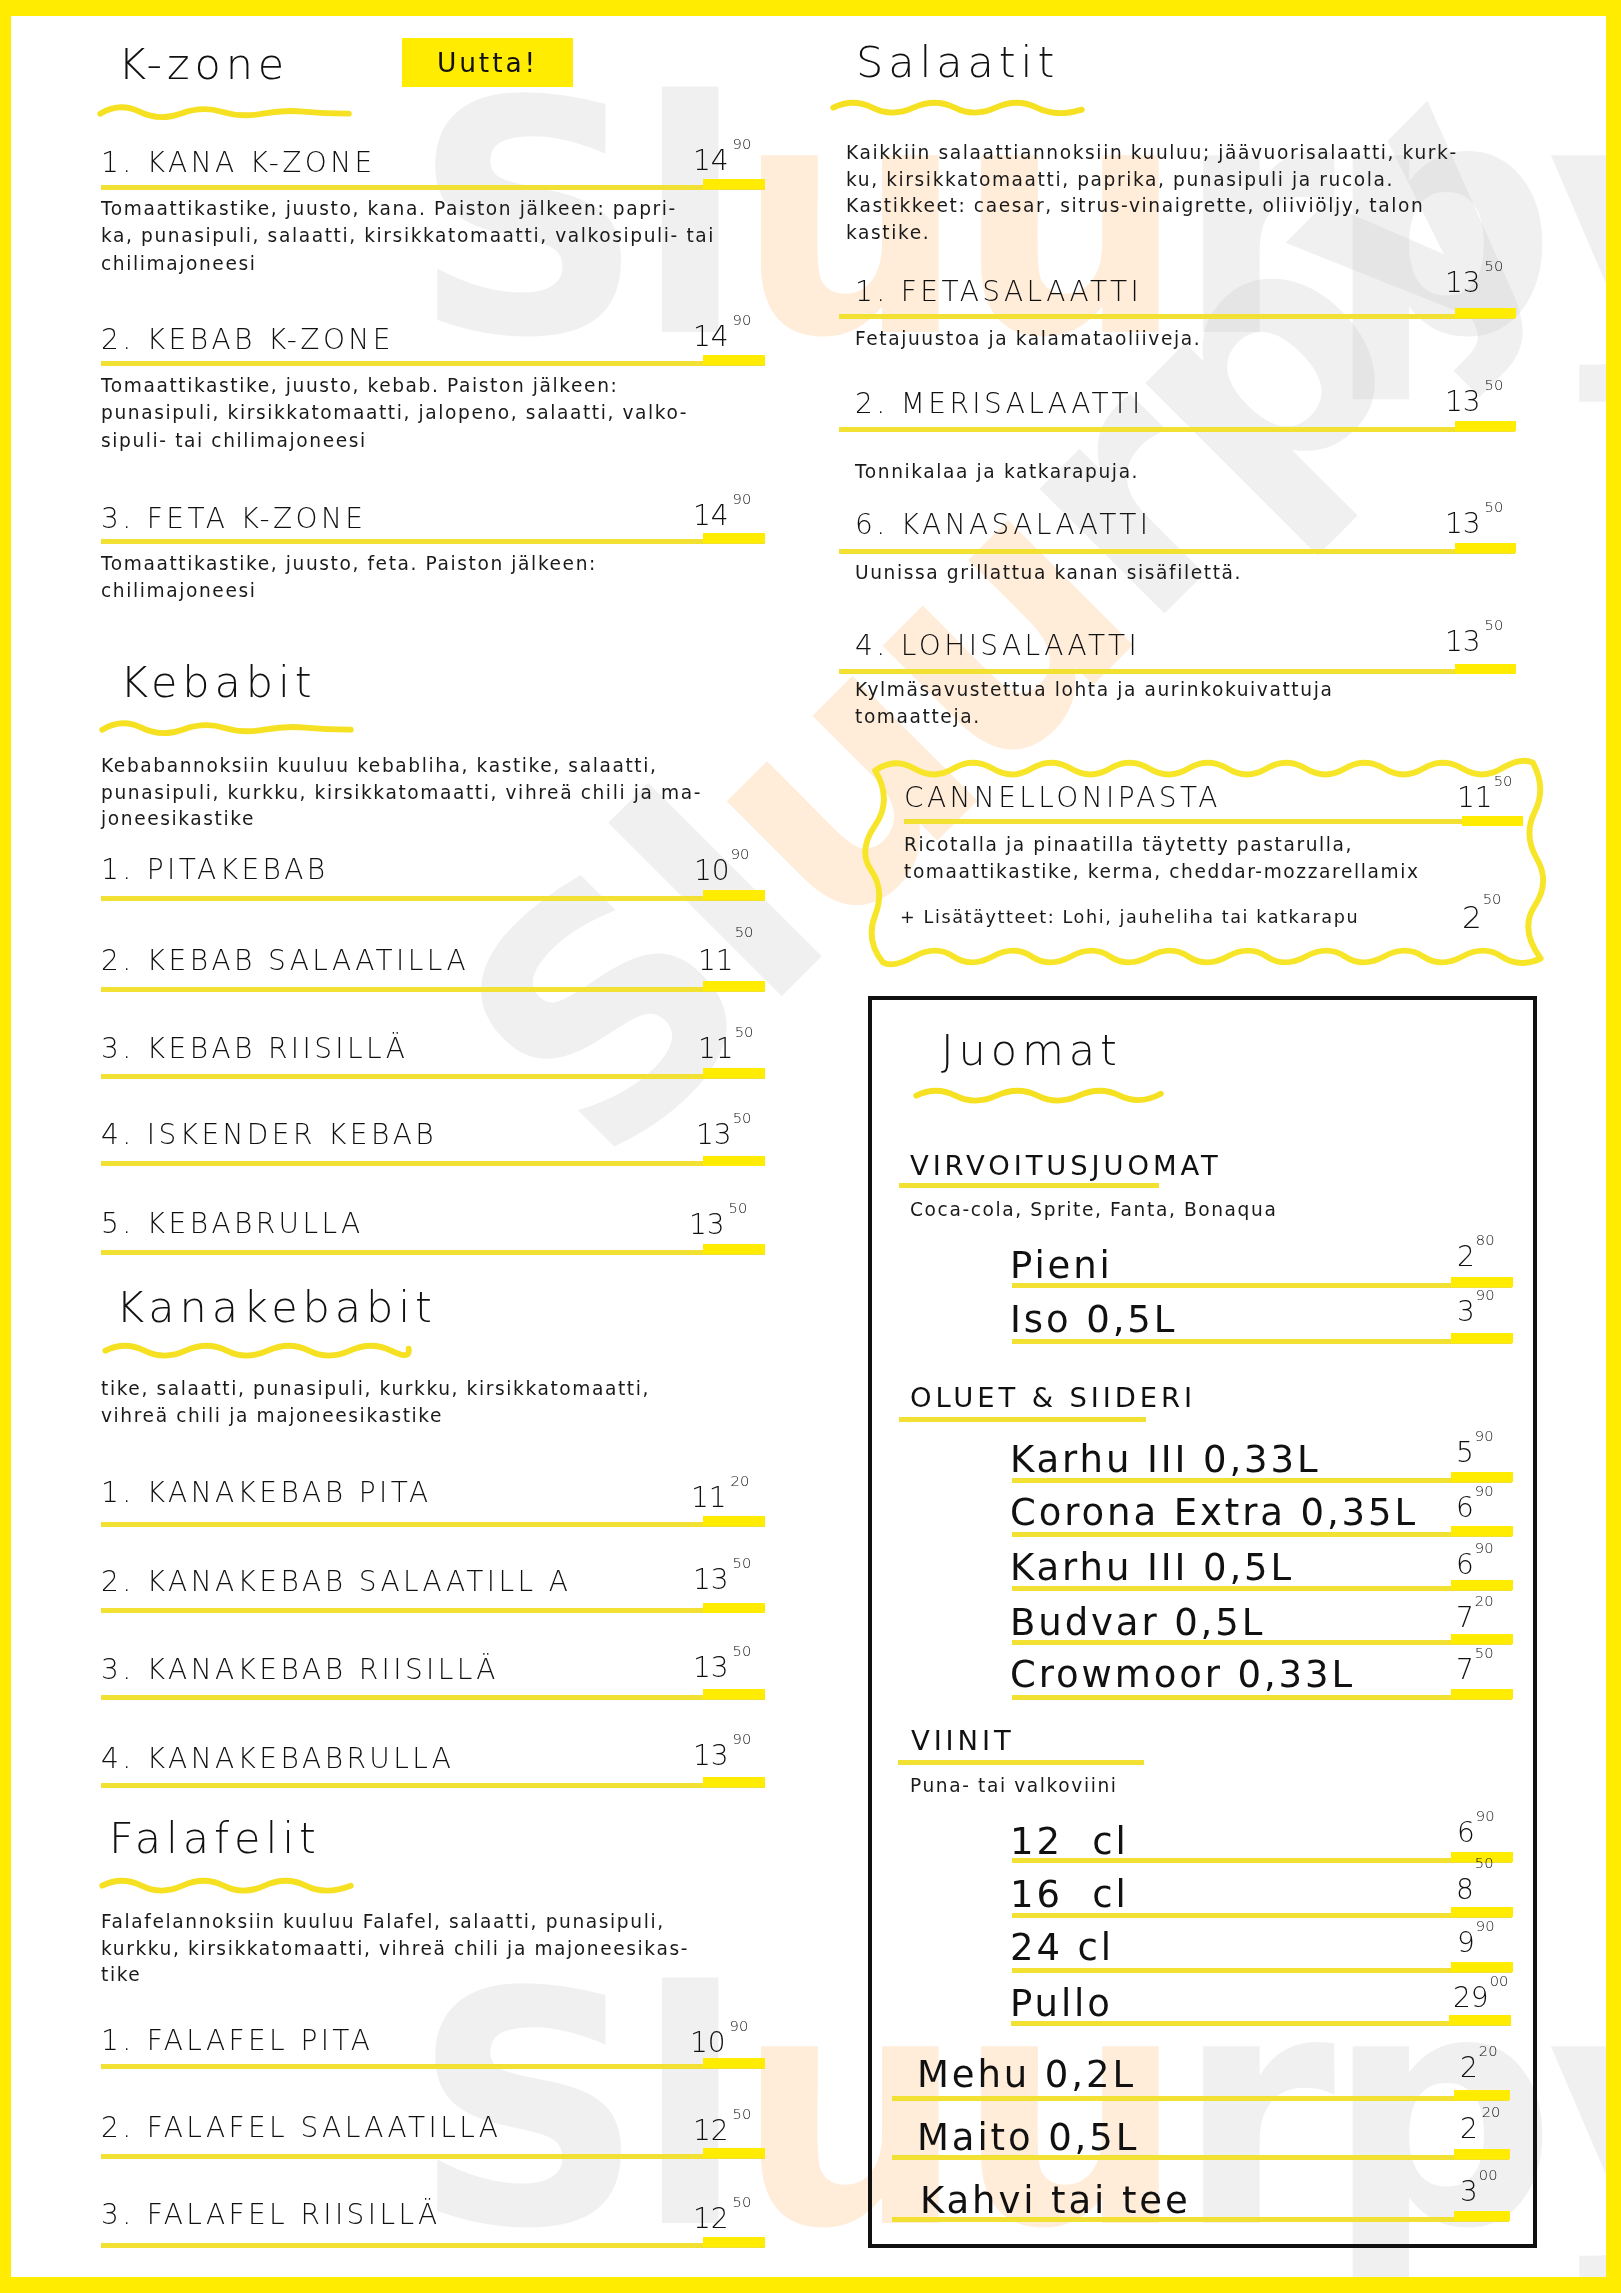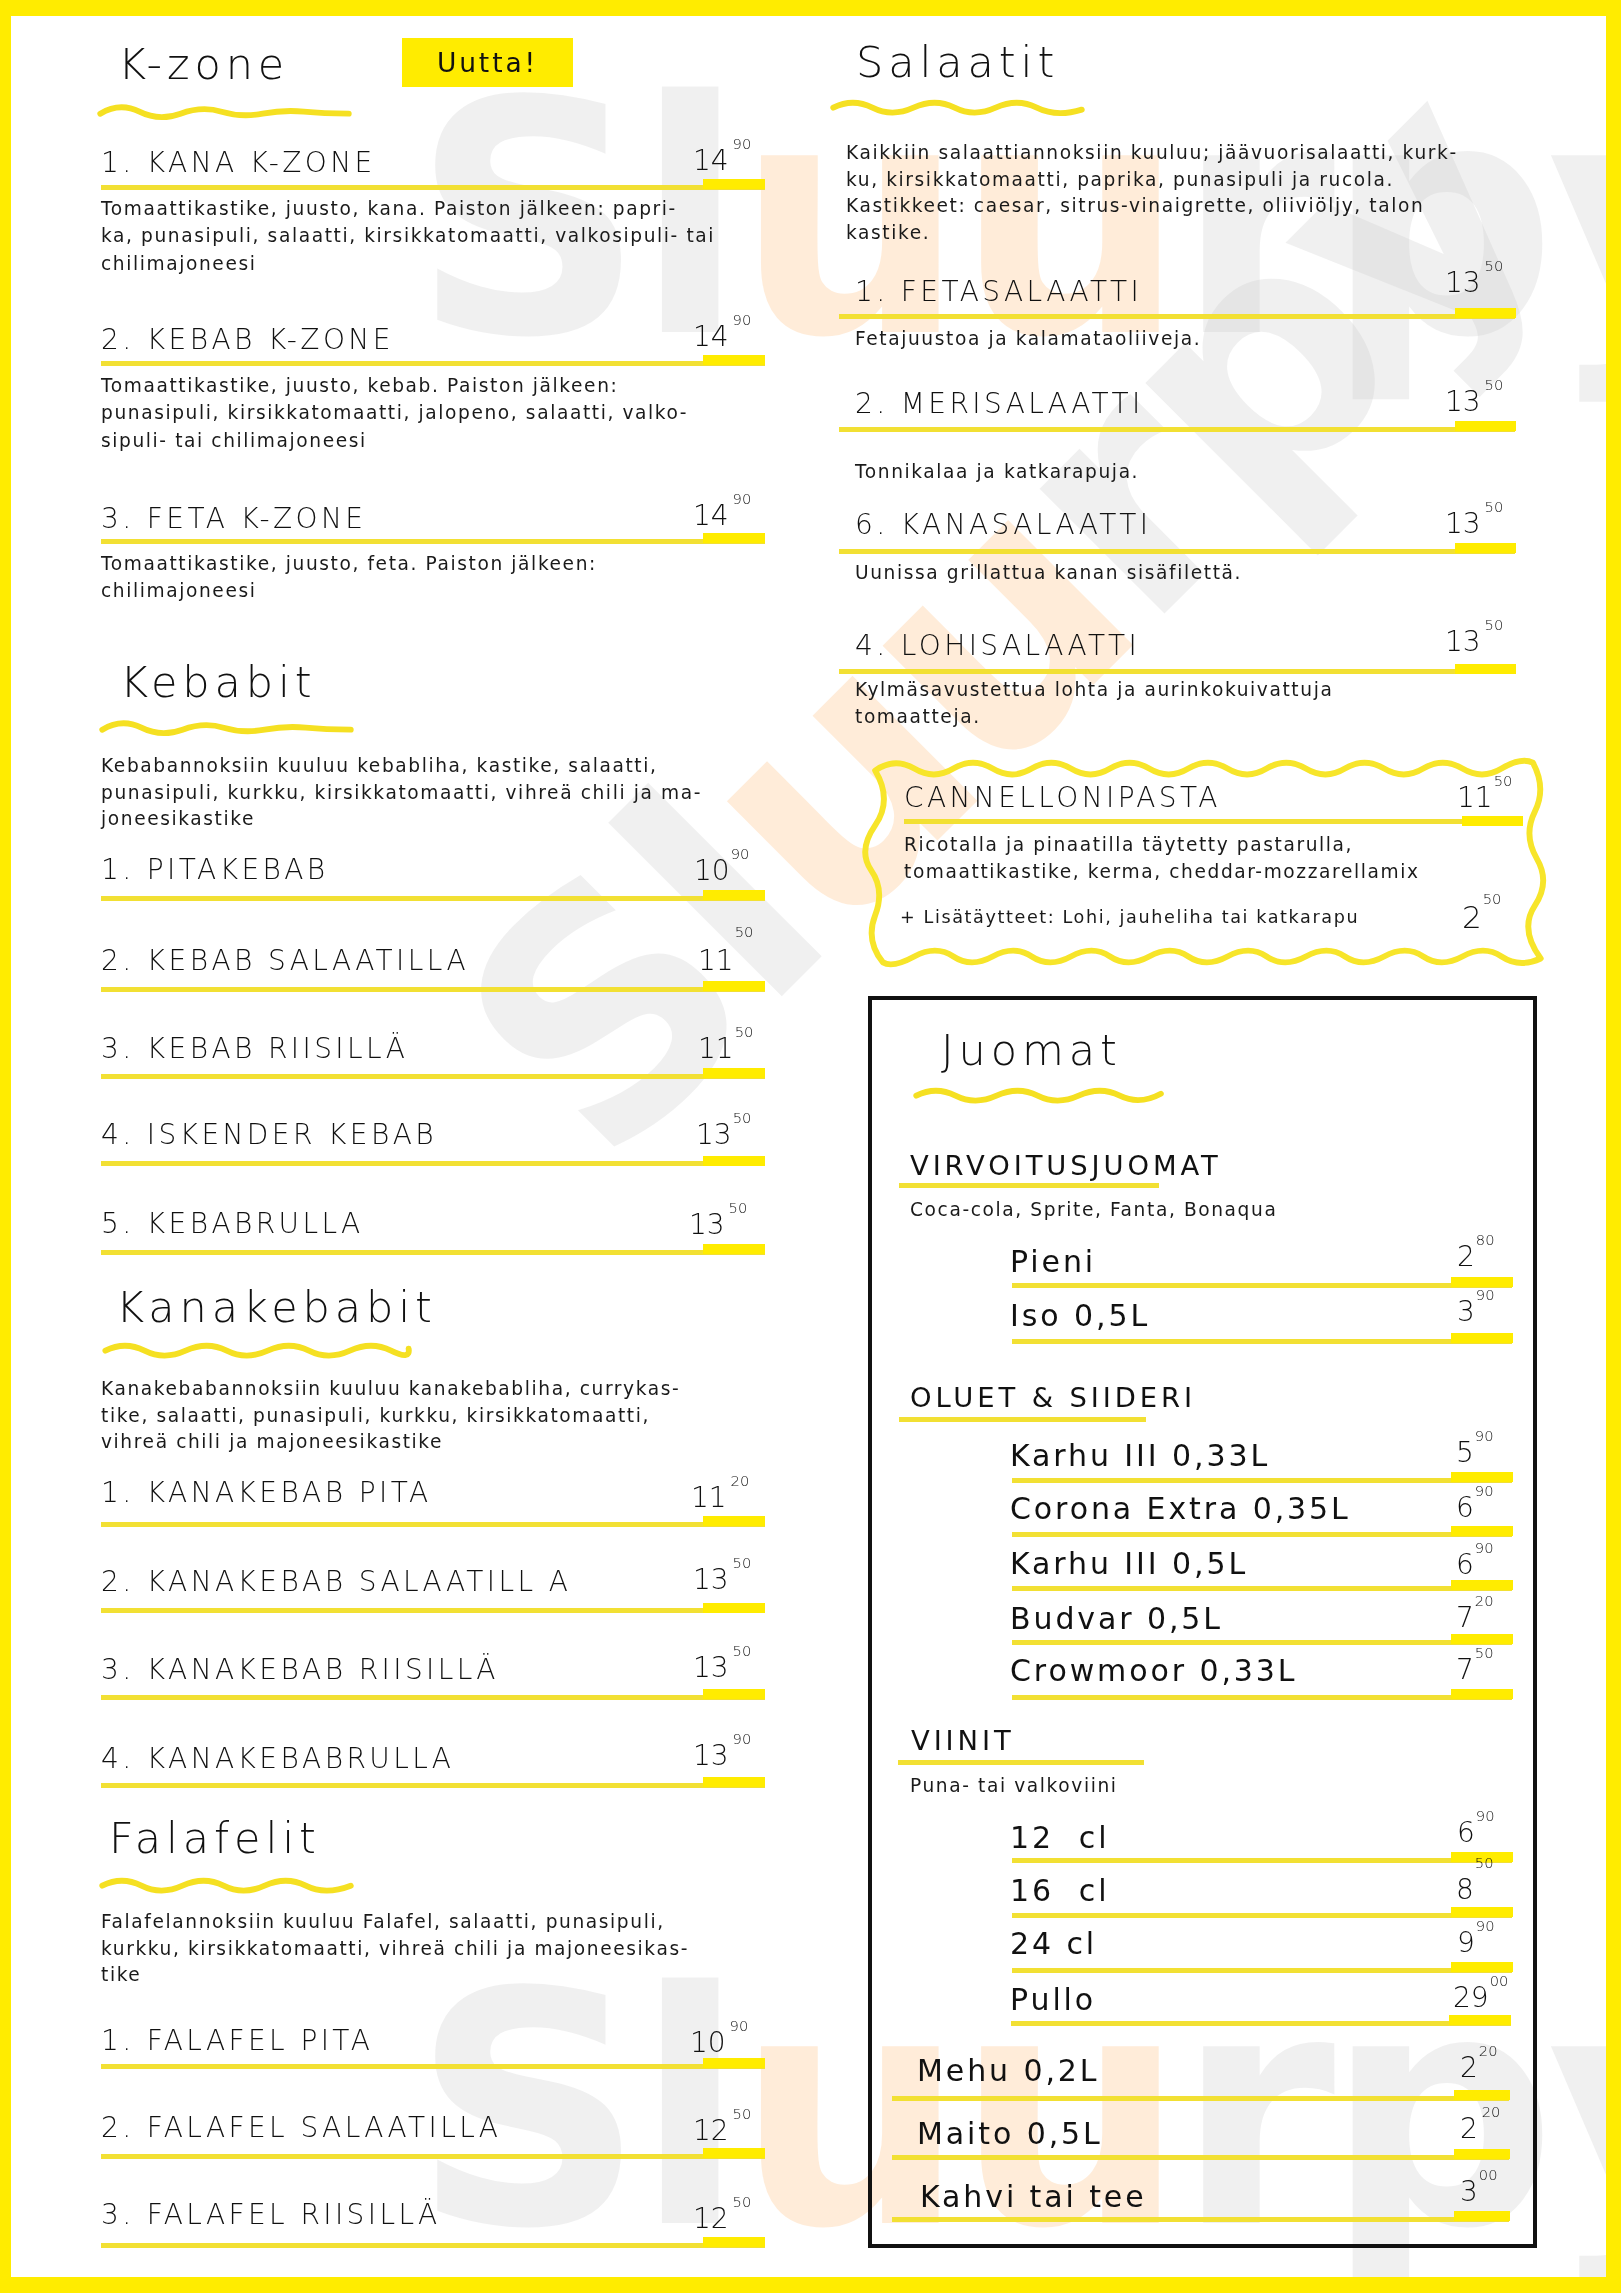--- a/index.html
+++ b/index.html
@@ -15,21 +15,21 @@
   .badge { background: #ffec00; font-size: 26.5px; letter-spacing: 2.9px; padding: 0; display: flex; align-items: center; justify-content: center; color: #111; }
   .wave { position: absolute; z-index: 2; }
   .item-name { font-size: 28px; letter-spacing: 3.4px; line-height: 1; white-space: nowrap; color: #111; font-weight: 300; }
   .price { font-size: 28px; line-height: 1; white-space: nowrap; color: #111; font-weight: 300; }
   .price sup { font-size: 14.7px; vertical-align: top; position: relative; top: -9.8px; margin-left: 3.9px; }
   .price sup.tight { margin-left: 1px; }
   .desc { font-size: 18.6px; letter-spacing: 1.6px; line-height: 27.4px; color: #1a1a1a; white-space: nowrap; }
   .uline { position: absolute; height: 4.9px; background: #f2e033; z-index: 1; }
   .pbar { position: absolute; height: 9.8px; background: #ffec00; z-index: 1; }
   .sub-head { font-size: 27.4px; letter-spacing: 3.9px; line-height: 1; white-space: nowrap; color: #111; }
-  .drink { font-size: 30px; letter-spacing: 2.9px; line-height: 1; white-space: nowrap; color: #111; }
+  .drink { font-size: 37px; letter-spacing: 2.9px; line-height: 1; white-space: nowrap; color: #111; }
   .juomat-box { position: absolute; left: 868px; top: 996px; width: 669px; height: 1252px; border: 4.9px solid #111; z-index: 1; }
 </style>
 </head>
 <body>
 
 <div class="wm" style="left:412px; top:59px; font-size:323px; letter-spacing:-9.8px;">
   <span class="g">Sl</span><span class="o">u</span><span class="o">u</span><span class="g">rpy</span>
 </div>
 <div class="wm" style="left:412px; top:980px; font-size:323px; letter-spacing:-9.8px; transform: rotate(-45deg); transform-origin: left top;">
   <span class="g">Sl</span><span class="o">u</span><span class="o">u</span><span class="g">rpy</span>
@@ -108,21 +108,20 @@
 <div class="abs item-name" style="left:101px; top:1210px;">5. KEBABRULLA</div>
 <div class="abs price" style="left:689px; top:1211px;"><span>13</span><sup>50</sup></div>
 <div class="uline" style="left:101px; top:1250px; width:664px;"></div>
 <div class="pbar" style="left:703px; top:1244px; width:62px;"></div>
 
 <div class="abs heading" style="left:116px; top:1286px;">Kanakebabit</div>
 <svg class="wave" style="left:101px; top:1337px;" width="314" height="27.4" viewBox="0 0 320 28">
     <path d="M4 14 Q 24 4 44 14 T 86 14 T 128 14 T 170 14 T 212 14 T 254 14 T 296 14 T 314 12" fill="none" stroke="#f5e022" stroke-width="6" stroke-linecap="round"></path>
   </svg>
 <div class="abs desc" style="left:101px; top:1376px; line-height:26.5px;">
-  <div>Kanakebabannoksiin kuuluu kanakebabliha, currykas-</div>
     <div>tike, salaatti, punasipuli, kurkku, kirsikkatomaatti,</div>
     <div>vihreä chili ja majoneesikastike</div>
 </div>
 
 <div class="abs item-name" style="left:101px; top:1479px;">1. KANAKEBAB PITA</div>
 <div class="abs price" style="left:691px; top:1484px;"><span>11</span><sup>20</sup></div>
 <div class="uline" style="left:101px; top:1522px; width:664px;"></div>
 <div class="pbar" style="left:703px; top:1516px; width:62px;"></div>
 
 <div class="abs item-name" style="left:101px; top:1568px;">2. KANAKEBAB SALAATILL A</div>

